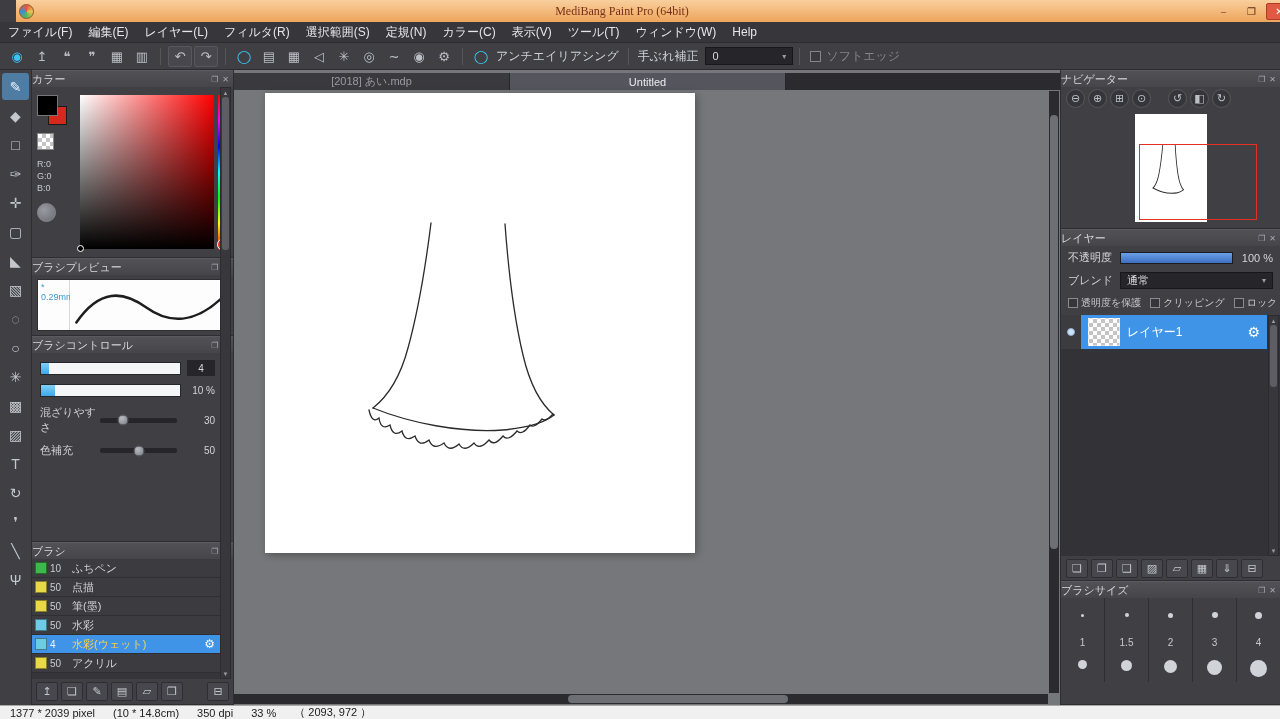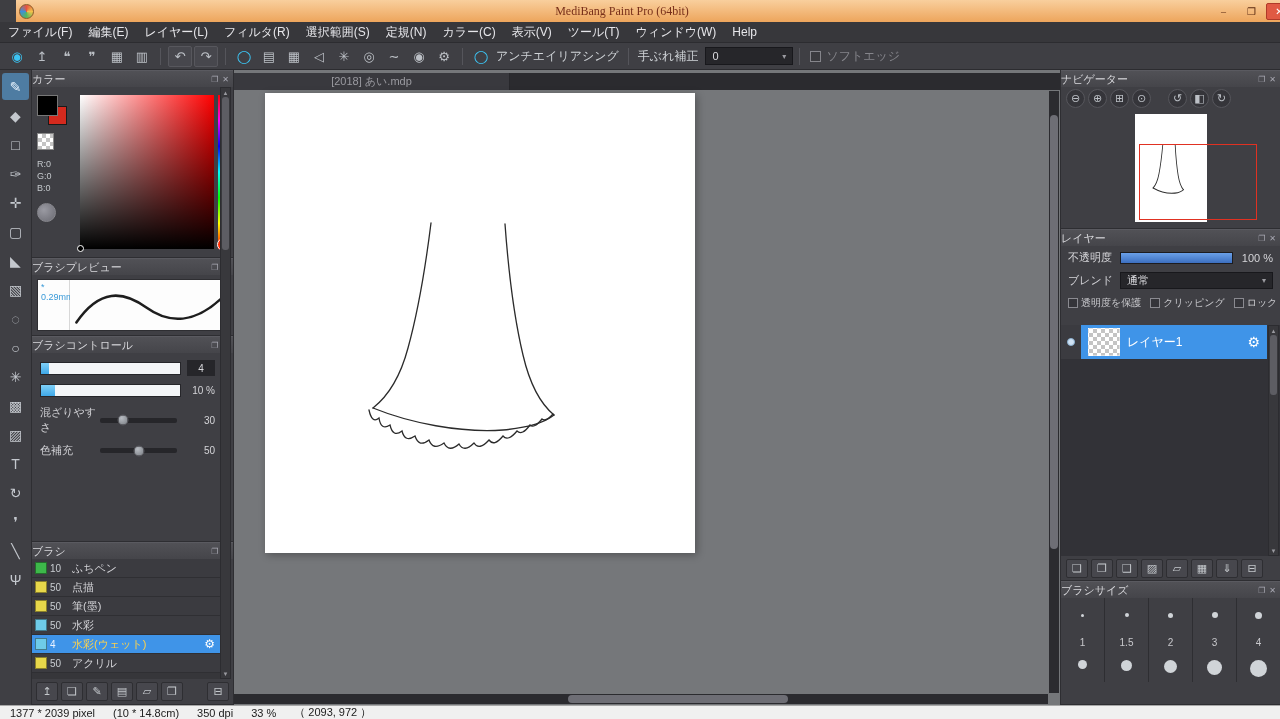--- a/index.html
+++ b/index.html
@@ -116,21 +116,21 @@
 .lp-row{display:flex;align-items:center;padding:0 7px;height:23px;font-size:11px;color:#d4d4d8;flex:none;}
 .lp-label{width:52px;flex:none;}
 .lp-slider{flex:1;height:12px;background:#28282c;border:1px solid #1c1c20;position:relative;}
 .lp-fill{position:absolute;left:0;top:0;bottom:0;background:linear-gradient(#6aa0e8,#3c6fc0);}
 .lp-value{width:40px;text-align:right;flex:none;}
 .lp-select{flex:1;height:17px;background:#26262a;border:1px solid #18181c;display:flex;align-items:center;padding:0 6px;color:#dcdce0;font-size:11px;}
 .lp-select .caret{margin-left:auto;font-size:8px;color:#9a9aa0;}
 .lp-checks{display:flex;align-items:center;gap:9px;padding:0 7px;height:21px;flex:none;font-size:10px;color:#c8c8cc;}
 .lp-check{display:flex;align-items:center;white-space:nowrap;}
 .chk{width:10px;height:10px;background:#35353a;border:1px solid #8a8a90;margin-right:3px;flex:none;}
-.layer-list{flex:1;background:#323237;position:relative;margin-top:12px;min-height:0;overflow:hidden;}
+.layer-list{flex:1;background:#323237;position:relative;margin-top:2px;min-height:0;overflow:hidden;}
 .layer-row{height:34px;display:flex;align-items:center;background:#3f94e8;margin-right:13px;}
 .vis-cell{width:20px;height:100%;background:#3b3b40;display:flex;align-items:center;justify-content:center;flex:none;}
 .vis-dot{width:8px;height:8px;border-radius:50%;background:#cfe2f4;border:1px solid #8ab0d0;}
 .layer-thumb{width:32px;height:28px;margin:0 7px;flex:none;border:1px solid rgba(255,255,255,.5);background-size:8px 8px;background-position:0 0,4px 4px;}
 .layer-name{flex:1;color:#fff;font-size:12px;}
 .layer-gear{color:#fff;font-size:14px;margin-right:7px;}
 .layer-footer{height:24px;flex:none;display:flex;align-items:center;gap:3px;padding:0 5px;background:#3f3f44;}
 
 .brushsize-panel{height:124px;flex:none;overflow:hidden;}
 .bs-grid{display:grid;grid-template-columns:repeat(5,1fr);background:#2e2e32;gap:1px;}
@@ -397,20 +397,21 @@
         <span class="bf-icon">⊟</span>
       </div>
   </section>
 
 </div>
 
 <div class="canvas-region">
   <div class="tabbar">
 
   <div class="tab">[2018] あい.mdp</div>
+      <div class="tab selected">Untitled</div>
     </div>
   <div class="canvas-page">
     <svg viewBox="0 0 430 460">
       <g fill="none" stroke="#2b2b2b" stroke-width="1.3" stroke-linecap="round">
         <path d="M166,130 C161,170 154,215 143,255 C135,285 122,304 108,315"></path>
         <path d="M240,131 C243,172 248,220 258,262 C265,292 277,312 289,322"></path>
         <path d="M108,315 C145,330 195,340 238,337 C260,335 279,330 289,322"></path>
         <path d="M104,317 q3,14 10,8 q2,13 11,7 q3,13 12,6 q3,12 13,5 q4,12 14,4 q4,11 15,3 q5,10 15,1 q5,9 15,-1 q5,8 15,-3 q5,7 14,-4 q5,6 14,-5 q5,5 13,-6 q4,4 12,-6 q4,3 11,-5"></path>
       </g>
     </svg>

